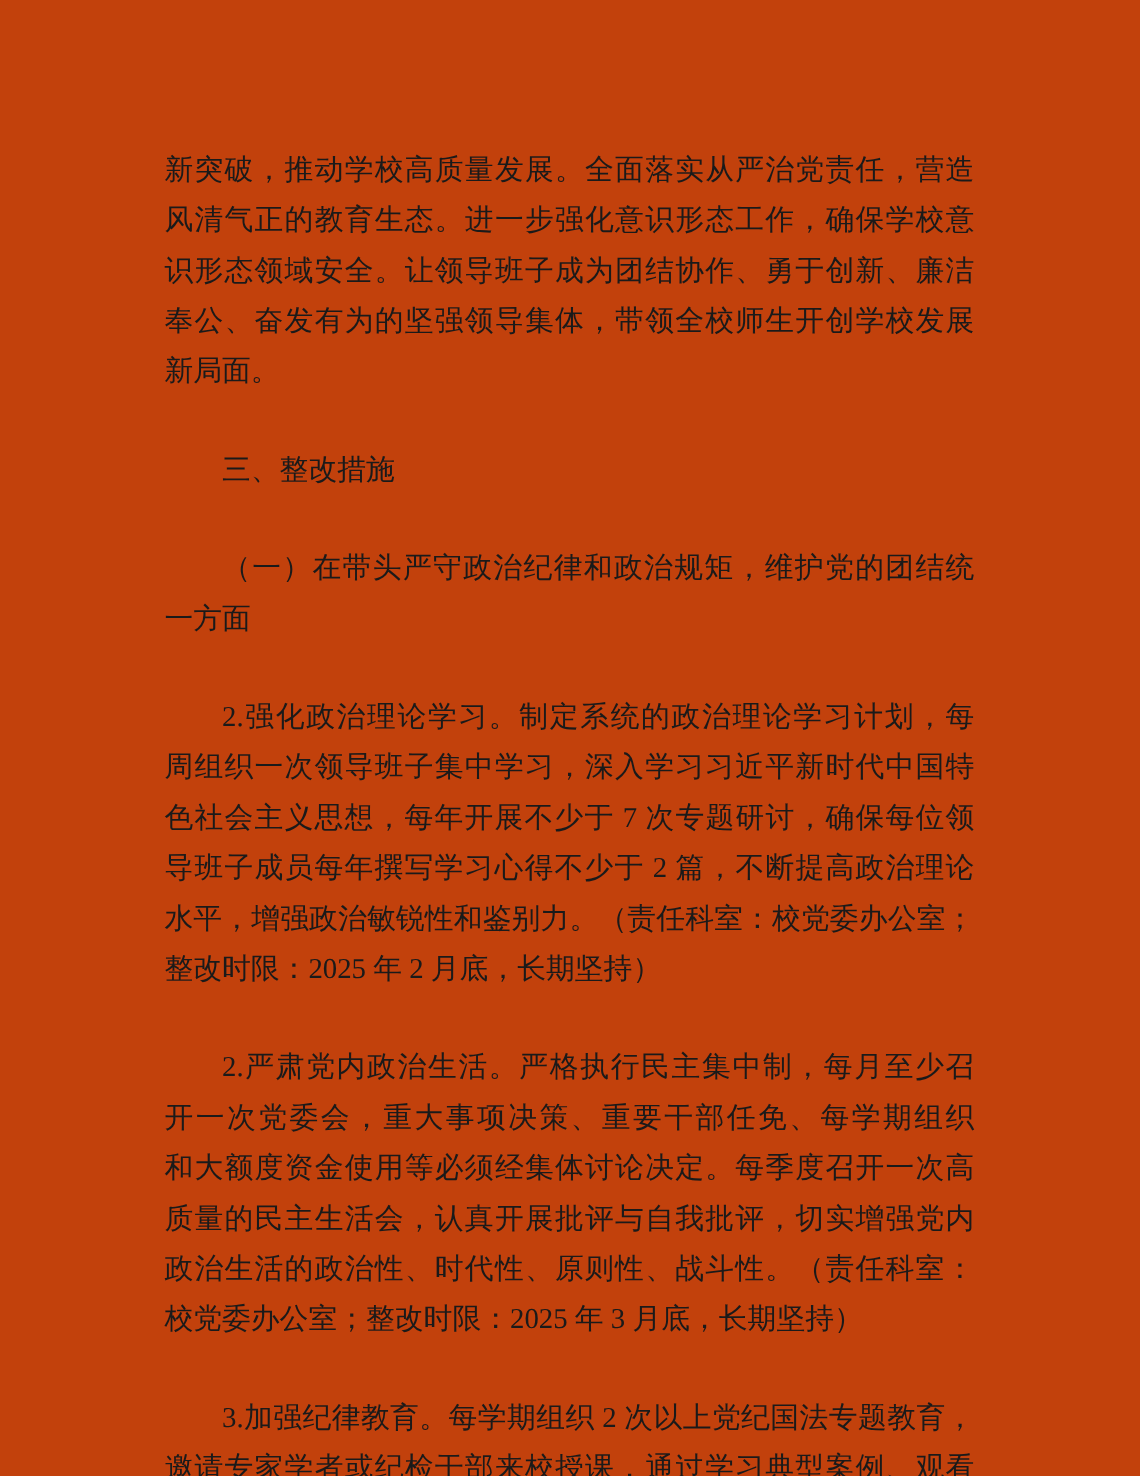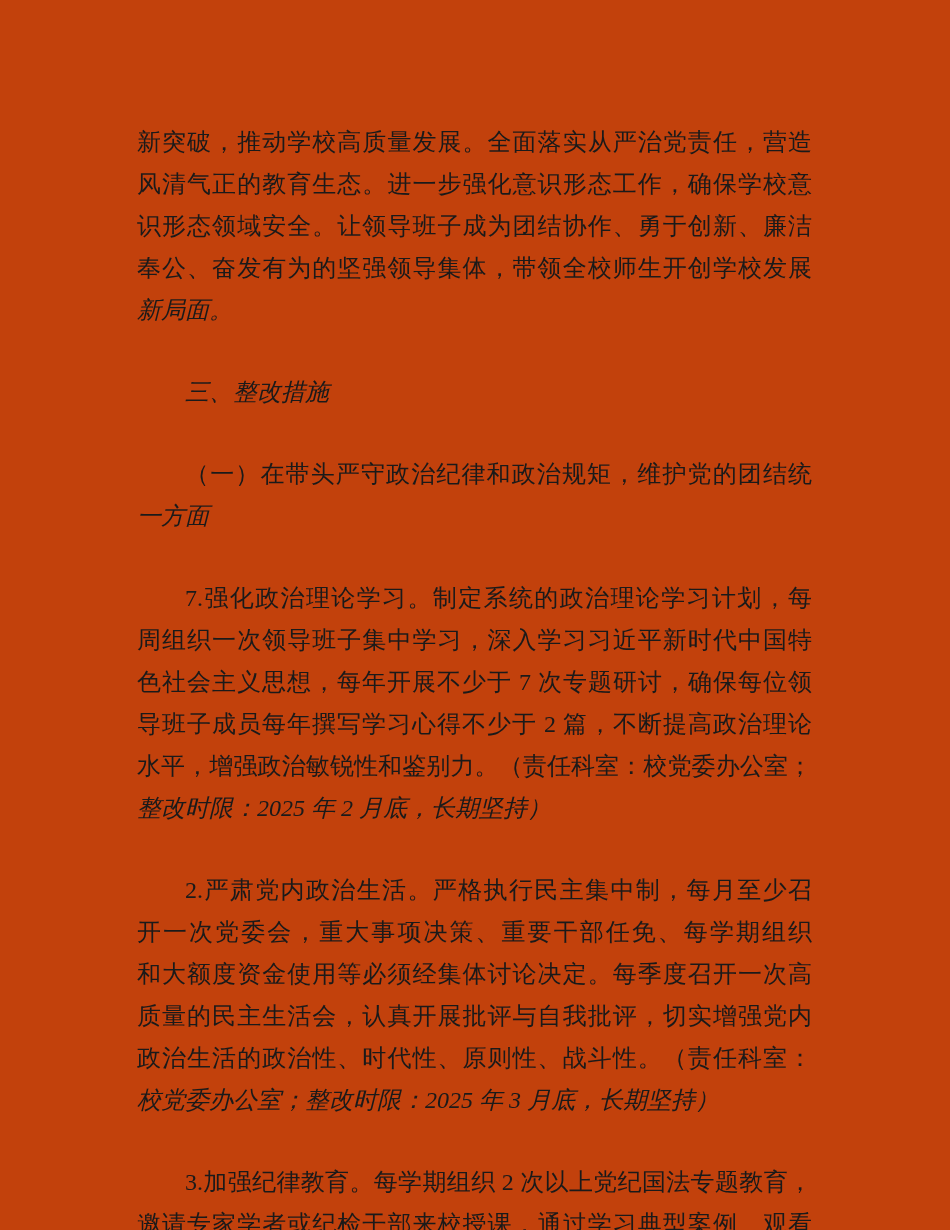--- a/index.html
+++ b/index.html
@@ -26,21 +26,20 @@
     height: 42px;
     line-height: 42px;
     text-align: justify;
     text-align-last: justify;
     text-justify: inter-character;
     white-space: normal;
     overflow: visible;
   }
   .line.end {
     text-align-last: left;
-    font-style: italic;
   }
   .line.indent {
     text-indent: 2em;
     margin-top: 40px;
   }
 </style>
 </head>
 <body>
 
 <div class="page">
@@ -57,21 +56,21 @@
     <div class="para">
       <div class="line indent end">三、整改措施</div>
     </div>
 
     <div class="para">
       <div class="line indent">（一）在带头严守政治纪律和政治规矩，维护党的团结统</div>
       <div class="line end">一方面</div>
     </div>
 
     <div class="para">
-      <div class="line indent">7.强化政治理论学习。制定系统的政治理论学习计划，每</div>
+      <div class="line indent">2.强化政治理论学习。制定系统的政治理论学习计划，每</div>
       <div class="line">周组织一次领导班子集中学习，深入学习习近平新时代中国特</div>
       <div class="line">色社会主义思想，每年开展不少于 7 次专题研讨，确保每位领</div>
       <div class="line">导班子成员每年撰写学习心得不少于 2 篇，不断提高政治理论</div>
       <div class="line">水平，增强政治敏锐性和鉴别力。（责任科室：校党委办公室；</div>
       <div class="line end">整改时限：2025 年 2 月底，长期坚持）</div>
     </div>
 
     <div class="para">
       <div class="line indent">2.严肃党内政治生活。严格执行民主集中制，每月至少召</div>
       <div class="line">开一次党委会，重大事项决策、重要干部任免、每学期组织</div>

